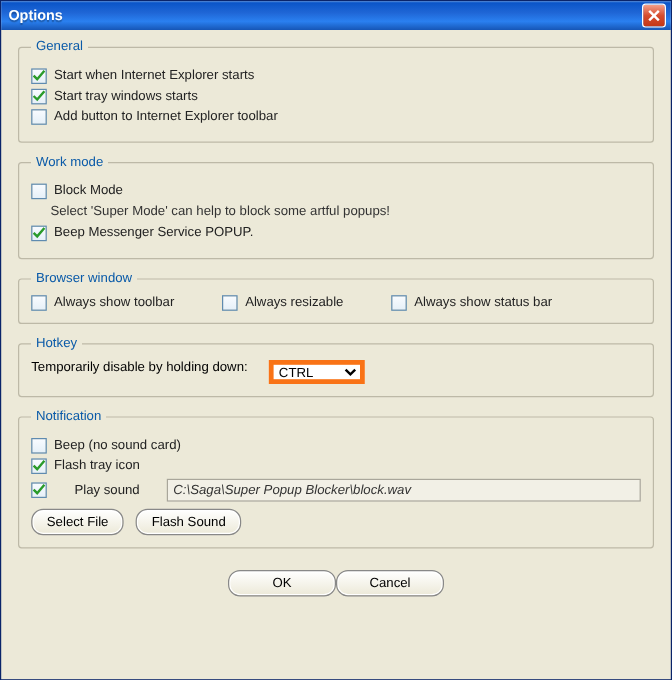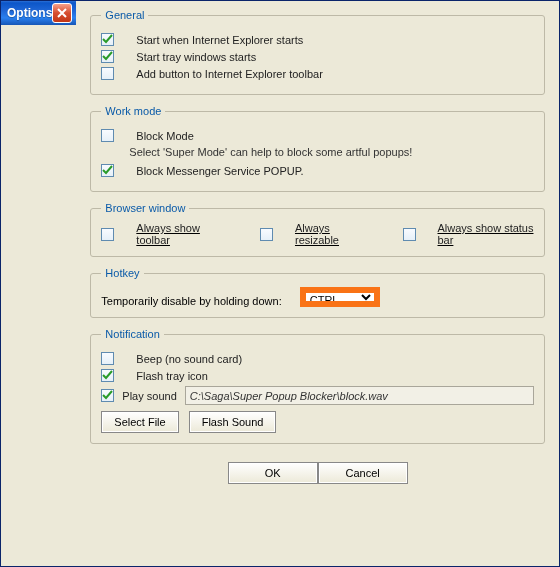--- a/index.html
+++ b/index.html
@@ -9,21 +9,21 @@
     font-family: Tahoma, Arial, sans-serif;
     font-size: 11px;
     background: #ece9d8;
   }
   .window {
     width: 560px;
     height: 567px;
     background: #ece9d8;
     border: 1px solid #0a246a;
     display: flex;
-    flex-direction: row;
+    flex-direction: column;
   }
   .titlebar {
     height: 24px;
     background: linear-gradient(to bottom, #2a6fd6 0%, #0c56c9 8%, #1f66d6 40%, #2a80f0 70%, #1656b6 100%);
     display: flex;
     align-items: center;
     justify-content: space-between;
     padding: 0 4px 0 6px;
     color: #fff;
     font-weight: bold;
@@ -50,72 +50,72 @@
     border: 1px solid #bdb9a7;
     border-radius: 3px;
     padding: 8px 10px 10px 10px;
     margin: 0;
   }
   legend {
     color: #0a5aa8;
     font-size: 11px;
     padding: 0 4px;
   }
-  .row { display: flex; align-items: center; gap: 22px; margin: 4px 0; }
-  .hint { color: #333; margin: 2px 0 6px 28px; }
+  .row { display: flex; align-items: flex-start; gap: 6px; margin: 4px 0; }
+  .hint { color: #333; margin: 2px 0 6px 16px; }
   .checkbox {
     width: 13px; height: 13px;
     border: 1px solid #5f8bb0;
     background: linear-gradient(to bottom,#f8fbff,#e6f0f8);
     display: inline-flex; align-items:center; justify-content:center;
     cursor: pointer;
     flex: 0 0 13px;
   }
   .checkbox svg { width: 11px; height: 11px; display:none; }
   .checkbox.checked svg { display:block; }
   label.cb-label { cursor: pointer; color:#222; }
-  .hotkey-row { display:flex; align-items:flex-end; gap: 18px; }
+  .hotkey-row { display:flex; align-items:flex-start; gap: 18px; }
   select.combo {
     font-family: Tahoma, Arial, sans-serif;
     font-size: 11px;
-    border: 6px solid #f97316;
+    border: 4px solid #f97316;
     background: #fff;
     height: 20px;
     width: 80px;
   }
-  .sound-row { display:flex; align-items:center; gap: 8px; }
+  .sound-row { display:flex; align-items:center; gap: 23px; }
   input.textfield {
     font-family: Tahoma, Arial, sans-serif;
     font-size: 11px;
     border: 1px solid #a9a69a;
     background: #f2f0e6;
     height: 19px;
     padding: 2px 4px;
     flex: 1;
     color:#333;
     font-style:italic;
   }
   .btn {
     font-family: Tahoma, Arial, sans-serif;
     font-size: 11px;
     background: linear-gradient(to bottom,#ffffff,#ece9d8);
     border: 1px solid #888;
-    border-radius: 0;
+    border-radius: 10px;
     padding: 2px 12px;
     height: 22px;
     cursor: pointer;
     box-shadow: inset 0 0 0 1px #fff;
   }
   .btn-row { display:flex; gap:10px; margin-top:6px;}
   .dialog-buttons {
     display:flex; justify-content:center; 
     padding: 8px 0 2px 0;
   }
   .dialog-buttons .btn { width: 90px; }
-  .bw-row { display:flex; align-items:center; justify-content: flex-start; gap: 40px; text-decoration: underline; }
+  .bw-row { display:flex; align-items:center; justify-content: flex-start; gap: 40px; }
   .bw-row .row { margin:0; }
 </style>
 </head>
 <body>
 
 <div class="window">
   <div class="titlebar">
     <span class="titlebar-title">Options</span>
     <div class="close-btn">
       <svg viewBox="0 0 10 10">
@@ -156,21 +156,21 @@
         <span class="checkbox"></span>
         <label class="cb-label">Block Mode</label>
       </div>
       <div class="hint">Select 'Super Mode' can help to block some artful popups!</div>
       <div class="row">
         <span class="checkbox checked">
             <svg viewBox="0 0 11 11">
               <path d="M1 5 L4 8 L10 1" stroke="#2a9b2a" stroke-width="2" fill="none"></path>
             </svg>
           </span>
-        <label class="cb-label">Block Messenger Service POPUP.</label>
+        <label class="cb-label">Beep Messenger Service POPUP.</label>
       </div>
     </fieldset>
 
     <fieldset>
       <legend>Browser window</legend>
       <div class="bw-row">
         <div class="row">
           <span class="checkbox"></span>
           <label class="cb-label">Always show toolbar</label>
         </div>

